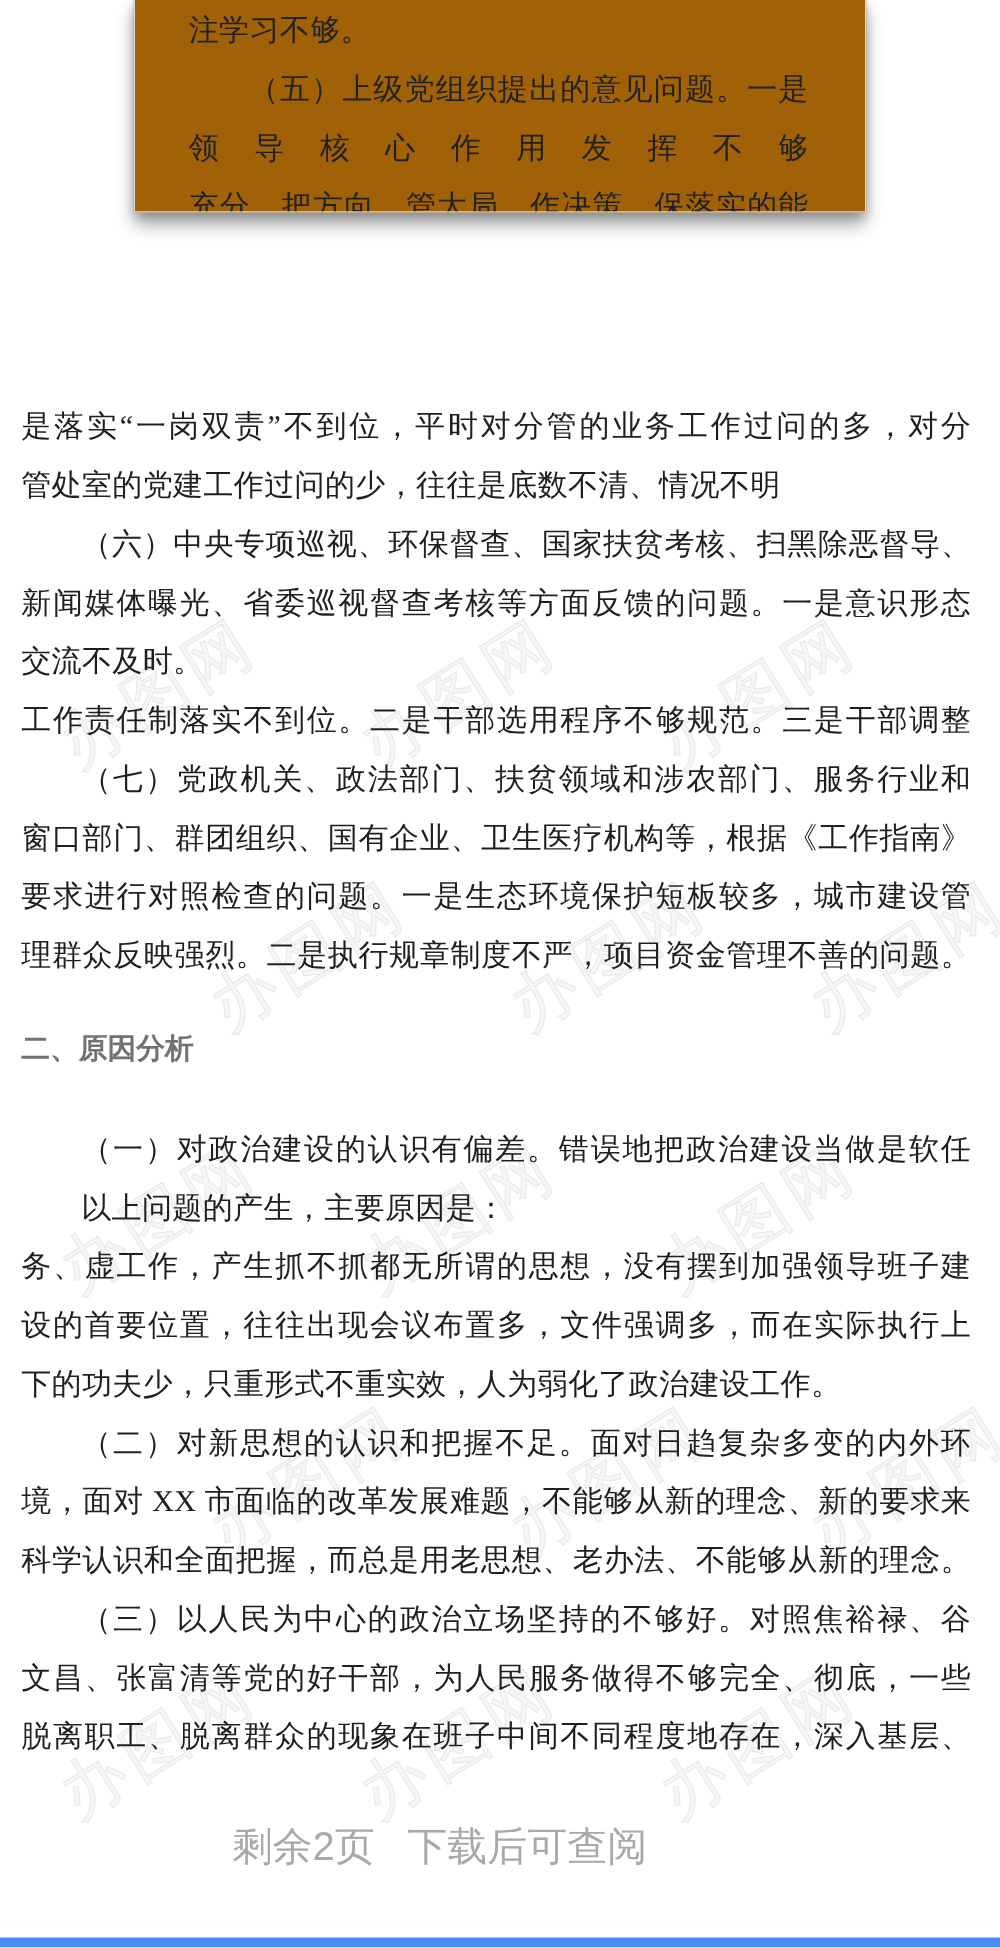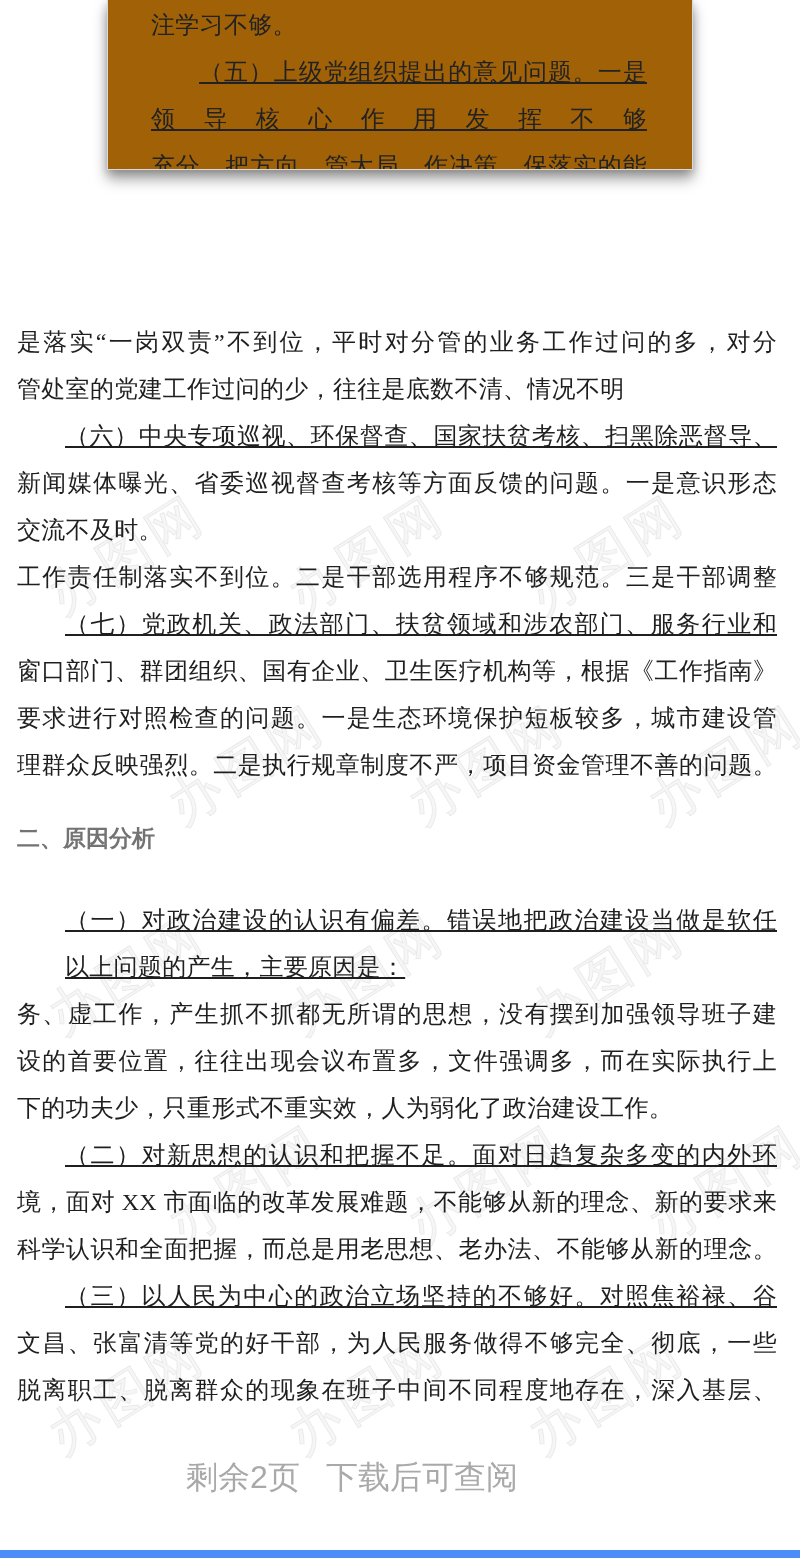--- a/index.html
+++ b/index.html
@@ -62,21 +62,21 @@
     line-height:47px;
     letter-spacing:0.3px;
     text-align:left;
     white-space:nowrap;
   }
   .line.stretch{
     white-space:normal;
     text-align:justify;
     text-align-last:justify;
   }
-  .line.indent{text-indent:2em;text-decoration:underline;}
+  .line.indent{text-indent:2em;}
   .doc-heading{
     font-family:"Liberation Sans","DejaVu Sans",sans-serif;
     font-weight:700;
     font-size:23px;
     line-height:34px;
     margin:32px 0 42px 0;
     color:#737373;
   }
 
   

